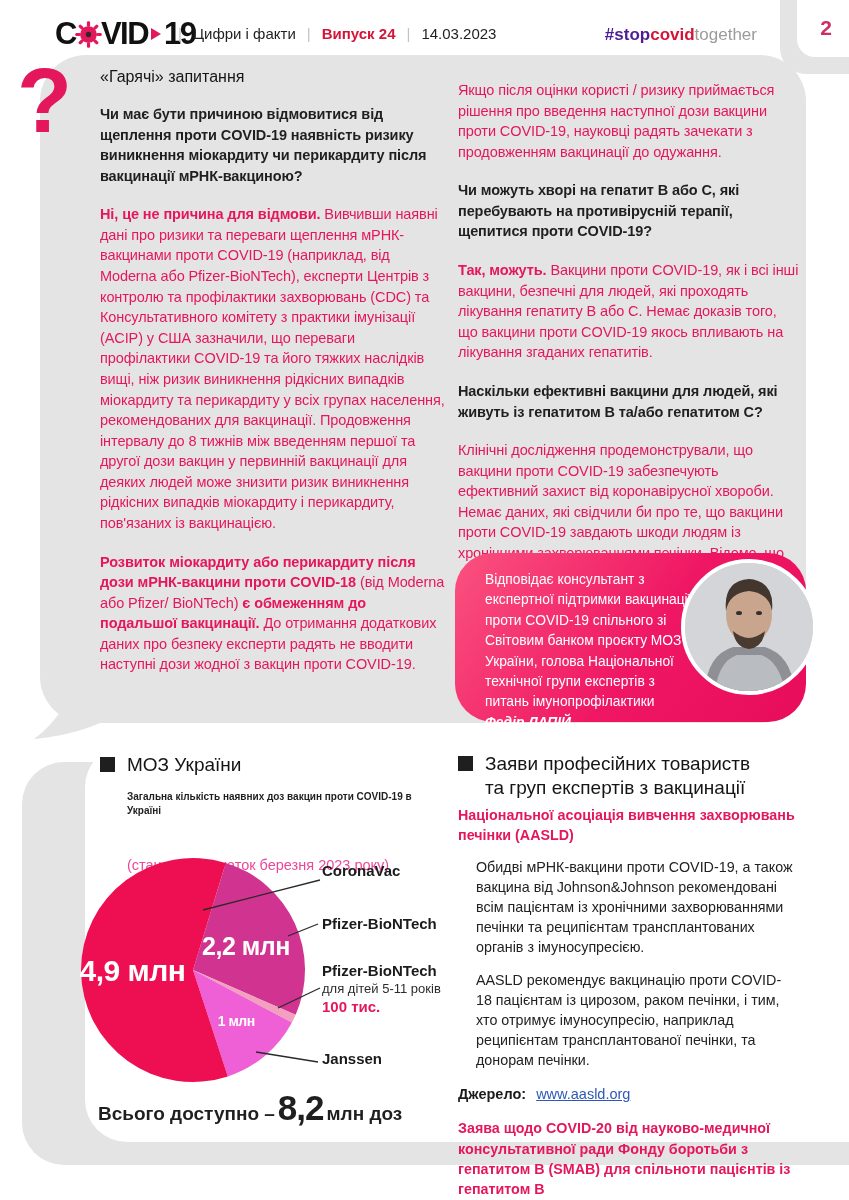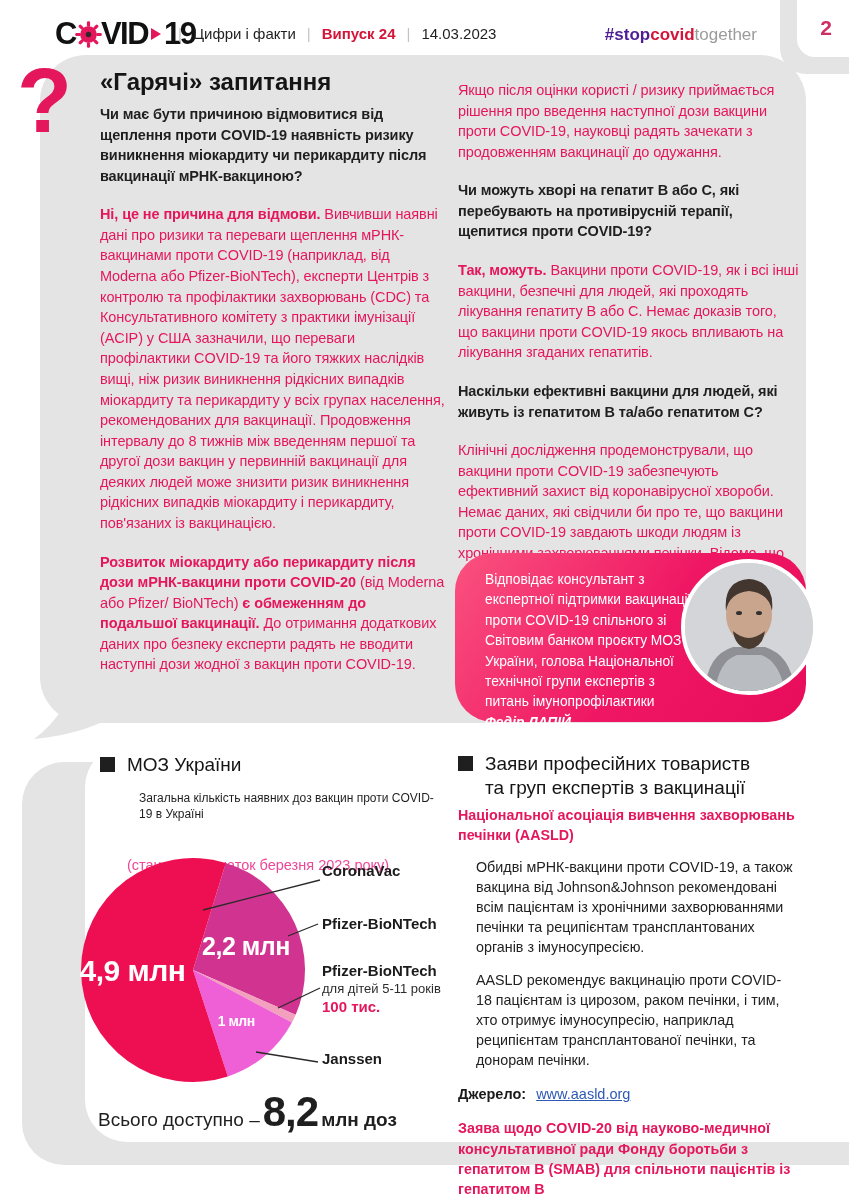--- a/index.html
+++ b/index.html
@@ -19,51 +19,51 @@
   .hashtag .hs-stop{color:#4c1d95;}
   .hashtag .hs-covid{color:#d41438;}
   .hashtag .hs-together{color:#9b9b9b;font-weight:400;}
   .corner-gray{position:absolute;left:780px;top:0;width:69px;height:74px;background:#e5e4e4;border-radius:0 0 0 26px;}
   .corner-white{position:absolute;left:797px;top:0;width:52px;height:57px;background:#ffffff;border-radius:0 0 0 18px;}
   .page-num{position:absolute;left:814px;top:16px;width:24px;text-align:center;font-size:21px;font-weight:700;color:#cf2e62;}
   
   .qa-panel{position:absolute;left:40px;top:55px;width:766px;height:668px;background:#e5e4e4;border-radius:46px;}
   .qa-tail{position:absolute;left:28px;top:663px;width:72px;height:78px;}
   .qmark{position:absolute;left:17px;top:56px;font-size:90px;font-weight:800;color:#e5175c;line-height:1;}
-  .qa-title{position:absolute;left:100px;top:68px;font-size:24px;font-weight:700;color:#151515;}
+  .qa-title{position:absolute;left:100px;top:68px;font-size:16px;font-weight:400;color:#151515;}
   .qa-col{position:absolute;font-size:14.5px;line-height:1.42;letter-spacing:-0.1px;}
   #qa-left{left:100px;top:104px;width:345px;}
   #qa-right{left:458px;top:80px;width:342px;}
   .block{margin-bottom:18px;}
   .question{font-weight:700;color:#1f1f1f;}
   .answer{color:#e5175c;}
   .seg-b{font-weight:700;}
   
   .expert-box{position:absolute;left:455px;top:553px;width:351px;height:169px;border-radius:38px;
     background:linear-gradient(125deg,#fa527f 0%,#ef1663 55%,#e80d5b 100%);}
   .expert-text{position:absolute;left:30px;top:17px;width:212px;color:#ffffff;font-size:13.8px;line-height:1.48;}
   .expert-name{font-weight:700;font-style:italic;}
   .expert-photo{position:absolute;left:226px;top:6px;width:128px;height:128px;border-radius:50%;
     border:4px solid #ffffff;overflow:hidden;background:#d8d8da;}
   
   .bottom-gray{position:absolute;left:22px;top:762px;width:827px;height:403px;background:#e5e4e4;border-radius:42px 0 0 42px;}
   .bottom-card{position:absolute;left:85px;top:745px;width:764px;height:397px;background:#ffffff;border-radius:42px 0 0 42px;}
   .sec-head{display:flex;gap:12px;align-items:flex-start;font-size:19px;font-weight:400;color:#151515;line-height:1.25;}
   .sq{flex:0 0 auto;width:15px;height:15px;background:#1f1f1f;margin-top:4px;}
   #moz-head{position:absolute;left:100px;top:753px;}
-  .moz-sub{position:absolute;left:127px;top:790px;width:300px;font-size:12px;font-weight:400;line-height:1.35;margin-left:12px;}
+  .moz-sub{position:absolute;left:127px;top:790px;width:300px;font-size:10px;font-weight:700;line-height:1.35;}
   .moz-note{position:absolute;left:127px;top:833px;font-size:14.5px;color:#ec4899;margin-top:24px;}
   .pie-wrap{position:absolute;left:78px;top:848px;width:250px;height:250px;}
   .callout{position:absolute;font-size:15px;font-weight:700;color:#1b1b1b;}
   .callout .sub{font-size:13px;font-weight:400;color:#2c2c2c;margin-top:2px;}
   .callout .val{font-size:15px;font-weight:700;color:#e5175c;margin-top:2px;}
   .lines-svg{position:absolute;left:78px;top:848px;width:260px;height:260px;overflow:visible;}
   .total-line{position:absolute;left:98px;top:1088px;display:flex;align-items:baseline;}
-  .total-line .t1{font-size:19px;font-weight:400;}
-  .total-line .t2{font-size:42px;font-weight:800;letter-spacing:-1px;padding:0 3px;}
+  .total-line .t1{font-size:19px;font-weight:700;}
+  .total-line .t2{font-size:35px;font-weight:800;letter-spacing:-1px;padding:0 3px;}
   .total-line .t3{font-size:19px;font-weight:700;}
   
   #st-head{position:absolute;left:458px;top:752px;width:350px;}
   .st-col{position:absolute;left:458px;top:805px;width:348px;font-size:14.3px;line-height:1.4;}
   .st-pink{color:#e5175c;font-weight:700;margin-bottom:12px;}
   .st-p{margin:0 0 13px 18px;width:318px;color:#222;}
   .src-row{display:flex;gap:10px;align-items:baseline;margin:14px 0 4px 0;}
   .src-label{font-weight:700;color:#1b1b1b;font-size:14.5px;}
   .src-link{color:#2d59b5;text-decoration:underline;font-size:14.5px;}
   .st-pink2{color:#e5175c;font-weight:700;margin-top:14px;width:340px;}
@@ -121,21 +121,21 @@
 <svg class="qa-tail" viewBox="0 0 72 78">
   <path d="M72,0 L72,60 Q45,72 6,76 Q44,48 50,0 Z" fill="#e5e4e4"></path>
 </svg>
 
 <div class="qmark">?</div>
 <div class="qa-title">«Гарячі» запитання</div>
 
 <div id="qa-left" class="qa-col">
     <div class="block question"><span>Чи має бути причиною відмовитися від щеплення проти COVID-19 наявність ризику виникнення міокардиту чи перикардиту після вакцинації мРНК-вакциною?</span></div>
     <div class="block answer"><span class="seg-b">Ні, це не причина для відмови.</span><span> Вивчивши наявні дані про ризики та переваги щеплення мРНК-вакцинами проти COVID-19 (наприклад, від Moderna або Pfizer-BioNTech), експерти Центрів з контролю та профілактики захворювань (CDC) та Консультативного комітету з практики імунізації (ACIP) у США зазначили, що переваги профілактики COVID-19 та його тяжких наслідків вищі, ніж ризик виникнення рідкісних випадків міокардиту та перикардиту у всіх групах населення, рекомендованих для вакцинації. Продовження інтервалу до 8 тижнів між введенням першої та другої дози вакцин у первинній вакцинації  для деяких людей може знизити ризик виникнення рідкісних випадків міокардиту і перикардиту, пов'язаних із вакцинацією.</span></div>
-    <div class="block answer"><span class="seg-b">Розвиток міокардиту або перикардиту після дози мРНК-вакцини проти COVID-20 </span><span>(від Moderna або Pfizer/ BioNTech)</span><span class="seg-b"> є обмеженням до подальшої вакцинації.</span><span> До отримання додаткових даних про безпеку експерти радять не вводити наступні дози жодної з вакцин проти COVID-19.</span></div>
+    <div class="block answer"><span class="seg-b">Розвиток міокардиту або перикардиту після дози мРНК-вакцини проти COVID-18 </span><span>(від Moderna або Pfizer/ BioNTech)</span><span class="seg-b"> є обмеженням до подальшої вакцинації.</span><span> До отримання додаткових даних про безпеку експерти радять не вводити наступні дози жодної з вакцин проти COVID-19.</span></div>
   </div>
 <div id="qa-right" class="qa-col">
     <div class="block answer"><span>Якщо після оцінки користі / ризику приймається рішення про введення наступної дози вакцини проти COVID-19, науковці радять зачекати з продовженням вакцинації до одужання.</span></div>
     <div class="block question"><span>Чи можуть хворі на гепатит В або С, які перебувають на противірусній терапії, щепитися проти COVID-19?</span></div>
     <div class="block answer"><span class="seg-b">Так, можуть.</span><span> Вакцини проти COVID-19, як і всі інші вакцини, безпечні для людей, які проходять лікування гепатиту В або С. Немає доказів того, що вакцини проти COVID-19 якось впливають на лікування згаданих гепатитів.</span></div>
     <div class="block question"><span>Наскільки ефективні вакцини для людей, які живуть із гепатитом В та/або гепатитом С?</span></div>
     <div class="block answer"><span>Клінічні дослідження продемонстрували, що вакцини проти COVID-19 забезпечують ефективний захист від коронавірусної хвороби. Немає даних, які свідчили би про те, що вакцини проти COVID-19 завдають шкоди людям із хронічними захворюваннями печінки. Відомо, що для таких пацієнтів вакцини, як правило, менш ефективні, як і для тих, хто переніс трансплантацію печінки.</span></div>
   </div>
 
 <div class="expert-box">

